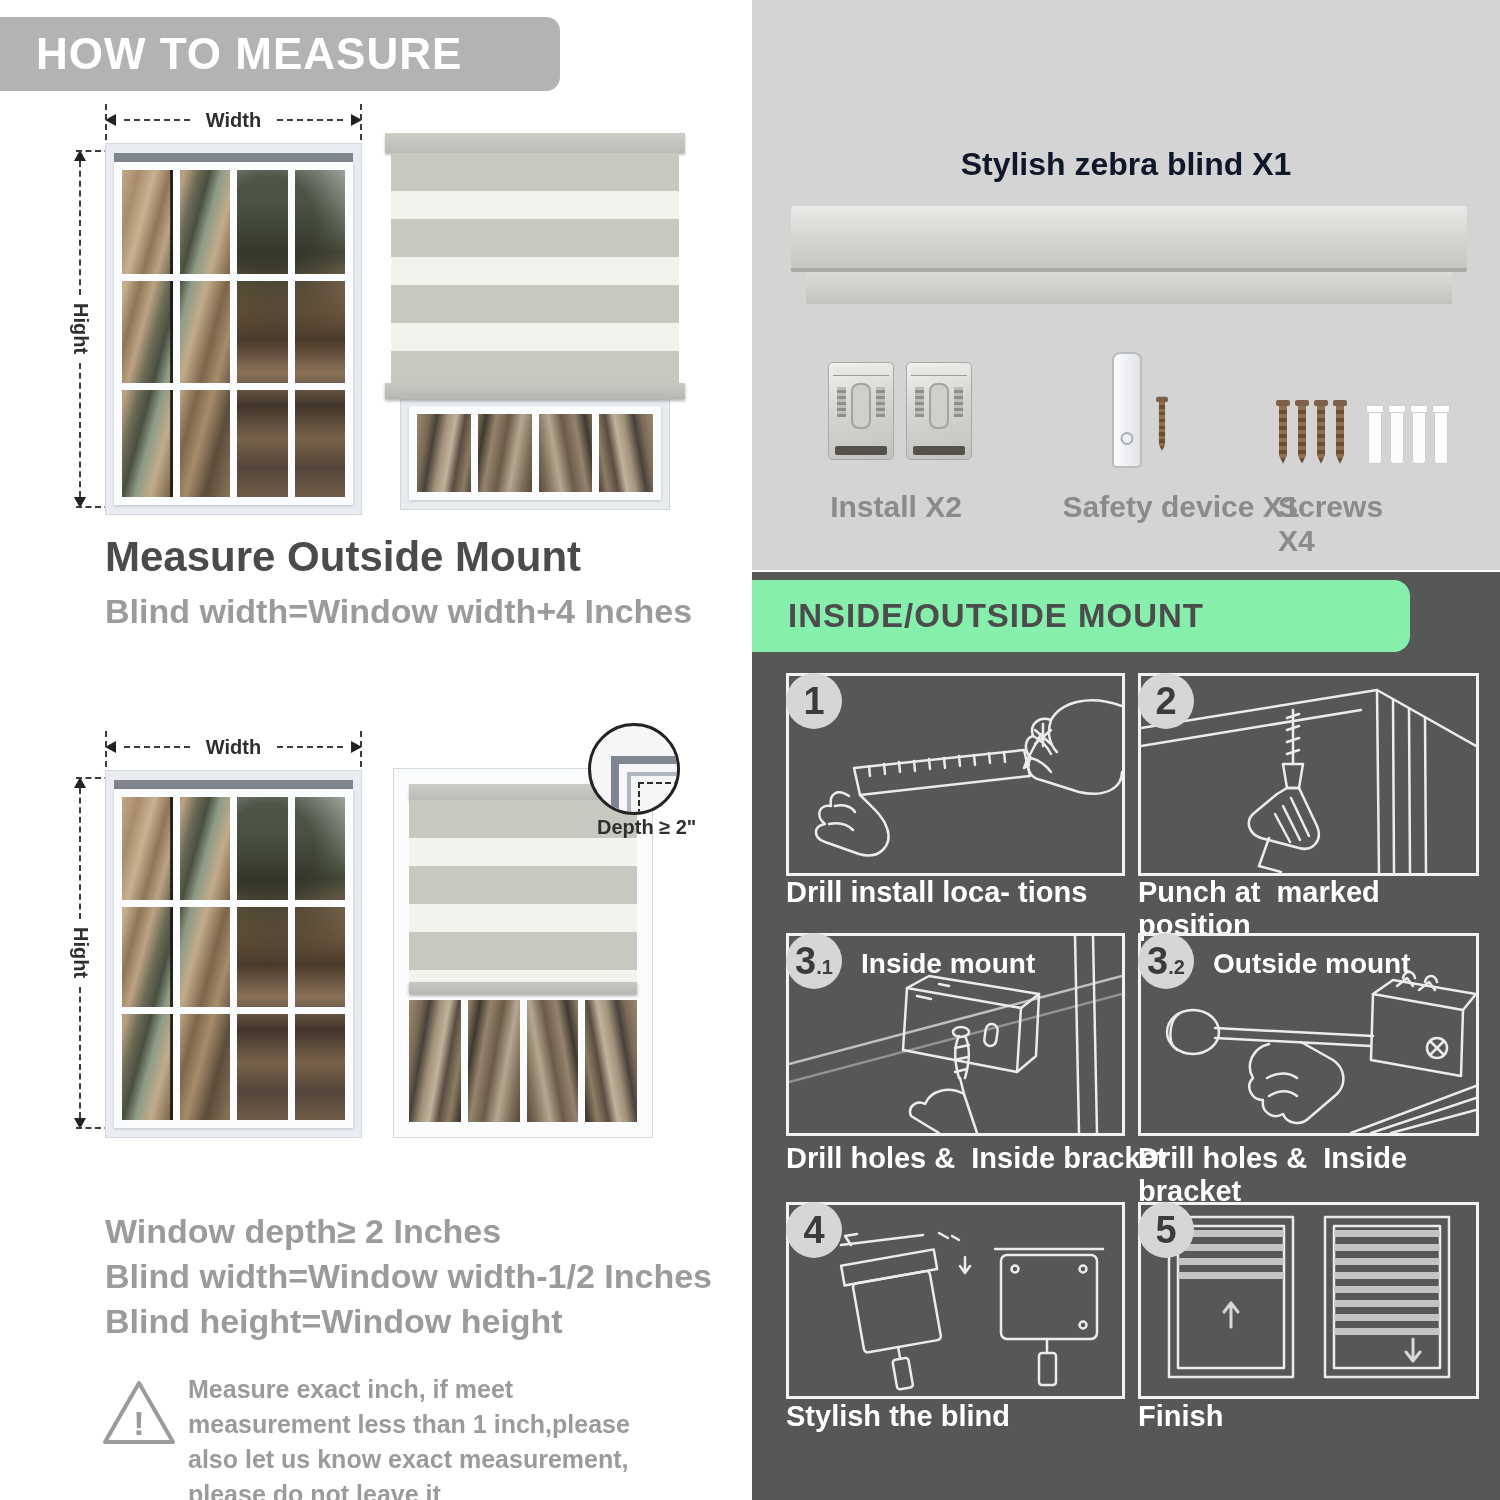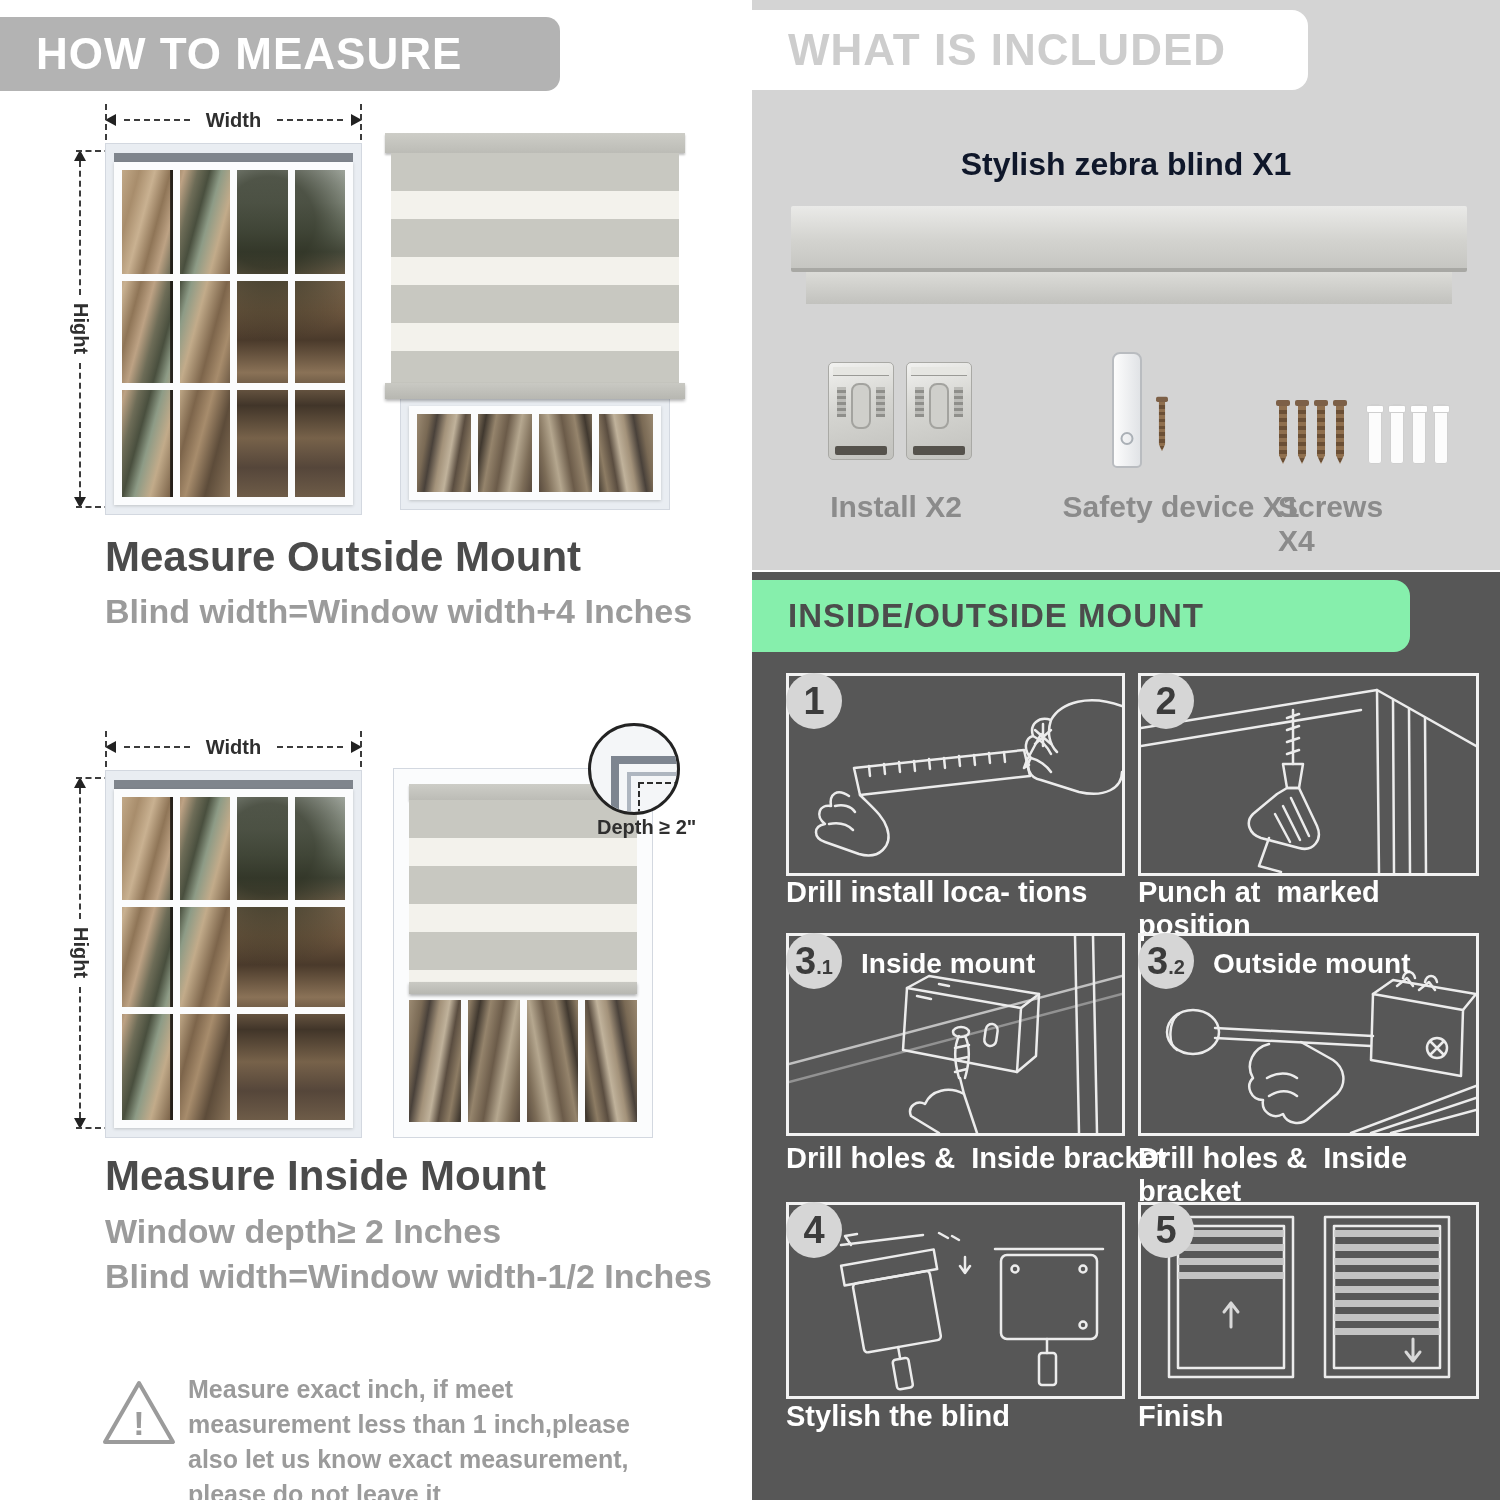--- a/index.html
+++ b/index.html
@@ -245,36 +245,33 @@
     </div>
   </div>
 
   <div class="mag" style="left:588px;top:723px;">
     <div class="mag-l1"></div>
     <div class="mag-l2"></div>
     <div class="mag-l3"></div>
   </div>
   <div class="depth-note" style="left:597px;top:816px;">Depth ≥ 2"</div>
 
-  <div class="t-title" style="left:105px;top:1152px;">Measure Inside Mount</div>
   <div class="t-line" style="left:105px;top:1212px;">Window depth≥ 2 Inches</div>
   <div class="t-line" style="left:105px;top:1257px;">Blind width=Window width-1/2 Inches</div>
+  <div class="t-line" style="left:105px;top:1302px;">Blind height=Window height</div>
 
   <svg class="warn-tri" width="78" height="70" viewBox="0 0 78 70">
     <polygon points="39,5 73,64 5,64" fill="none" stroke="#9b9b9b" stroke-width="4" stroke-linejoin="round"></polygon>
   </svg>
   <div class="warn-mark">!</div>
   <div class="warn-text">Measure exact inch, if meet measurement less than 1 inch,please also let us know exact measurement, please do not leave it</div>
 
   <div class="panel-light"></div>
   <div class="panel-dark"></div>
 
-  <div class="hdr hdr-included">
-    <span>WHAT IS INCLUDED</span>
-  </div>
 
   <div class="product-label">Stylish zebra blind X1</div>
   <div class="bar-main"></div>
   <div class="bar-lip"></div>
 
   <div class="bracket" style="left:828px;top:362px;">
     <div class="b-top"></div>
       <div class="b-slot"></div>
     <div class="b-screw" style="left:8px;"></div>
       <div class="b-screw" style="right:8px;"></div>

